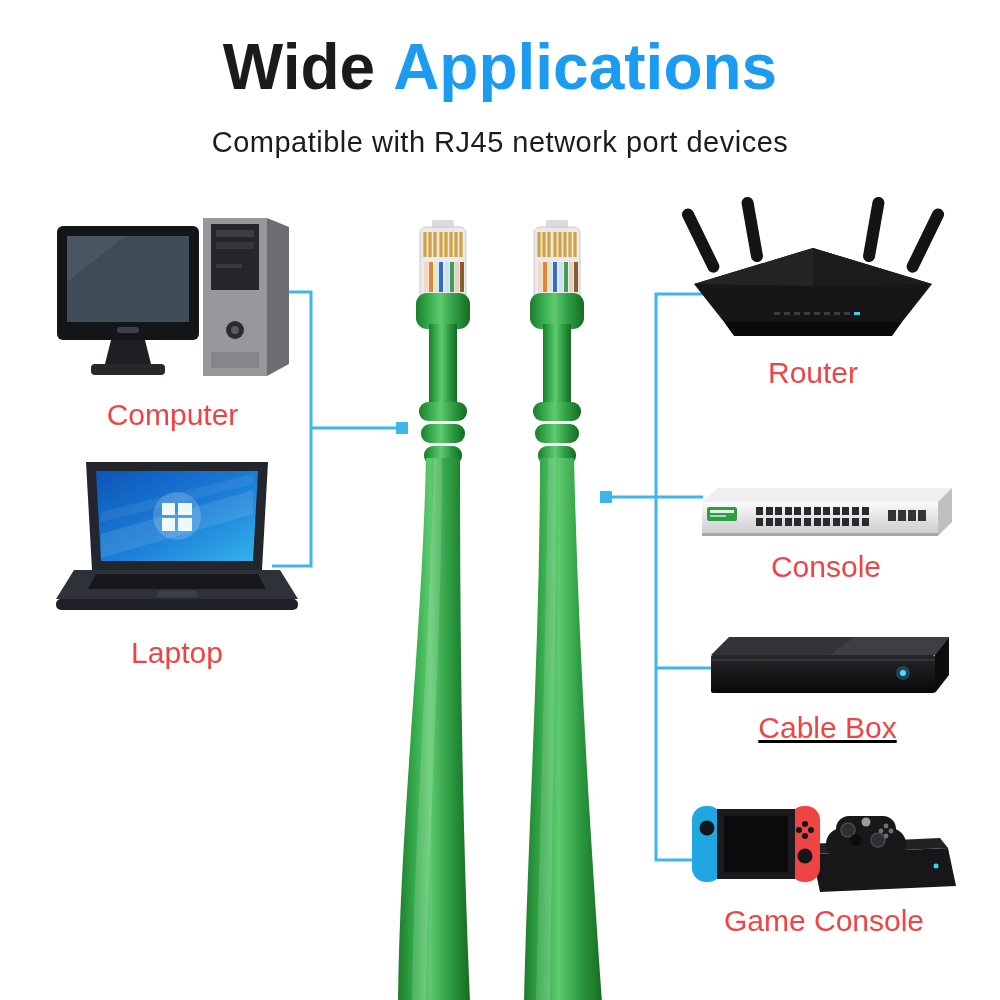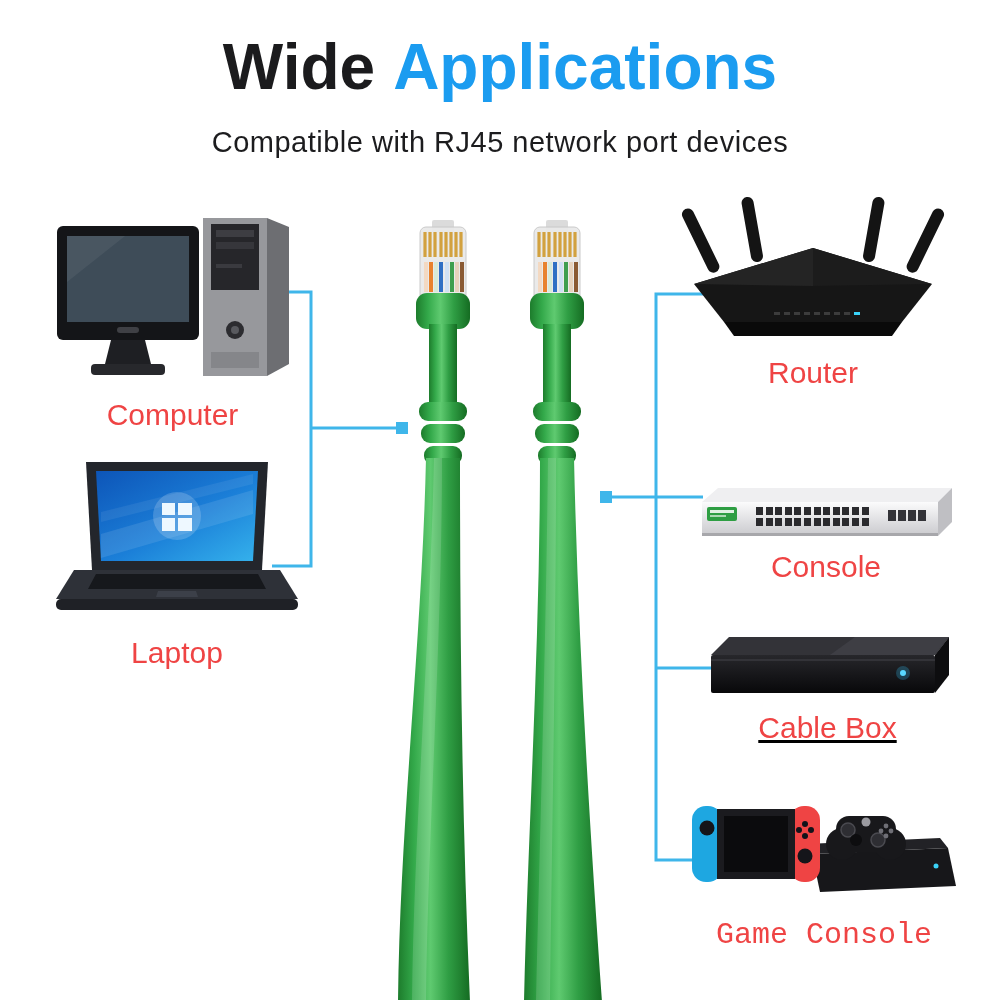--- a/index.html
+++ b/index.html
@@ -21,21 +21,21 @@
   figure.device svg{display:block;overflow:visible;}
   figcaption{font-size:30px;color:#ef4444;margin-top:8px;white-space:nowrap;}
 
   .dev-computer{left:55px;top:212px;width:235px;}
   .dev-laptop{left:52px;top:462px;width:250px;}
   .dev-laptop figcaption{margin-top:14px;text-align:center;}
   .dev-router{left:688px;top:198px;width:250px;}
   .dev-switch{left:700px;top:486px;width:252px;}
   .dev-cablebox{left:705px;top:625px;width:245px;text-decoration:underline;}
   .dev-console{left:690px;top:782px;width:268px;}
-  .dev-console figcaption{margin-top:18px;font-family:Liberation Mono, monospace;}
+  .dev-console figcaption{margin-top:4px;}
 </style>
 </head>
 <body>
 
 <div class="stage">
 
   <header class="hdr">
     <h1><span class="w1">Wide</span><span class="accent">Applications</span></h1>
     <p>Compatible with RJ45 network port devices</p>
   </header>

